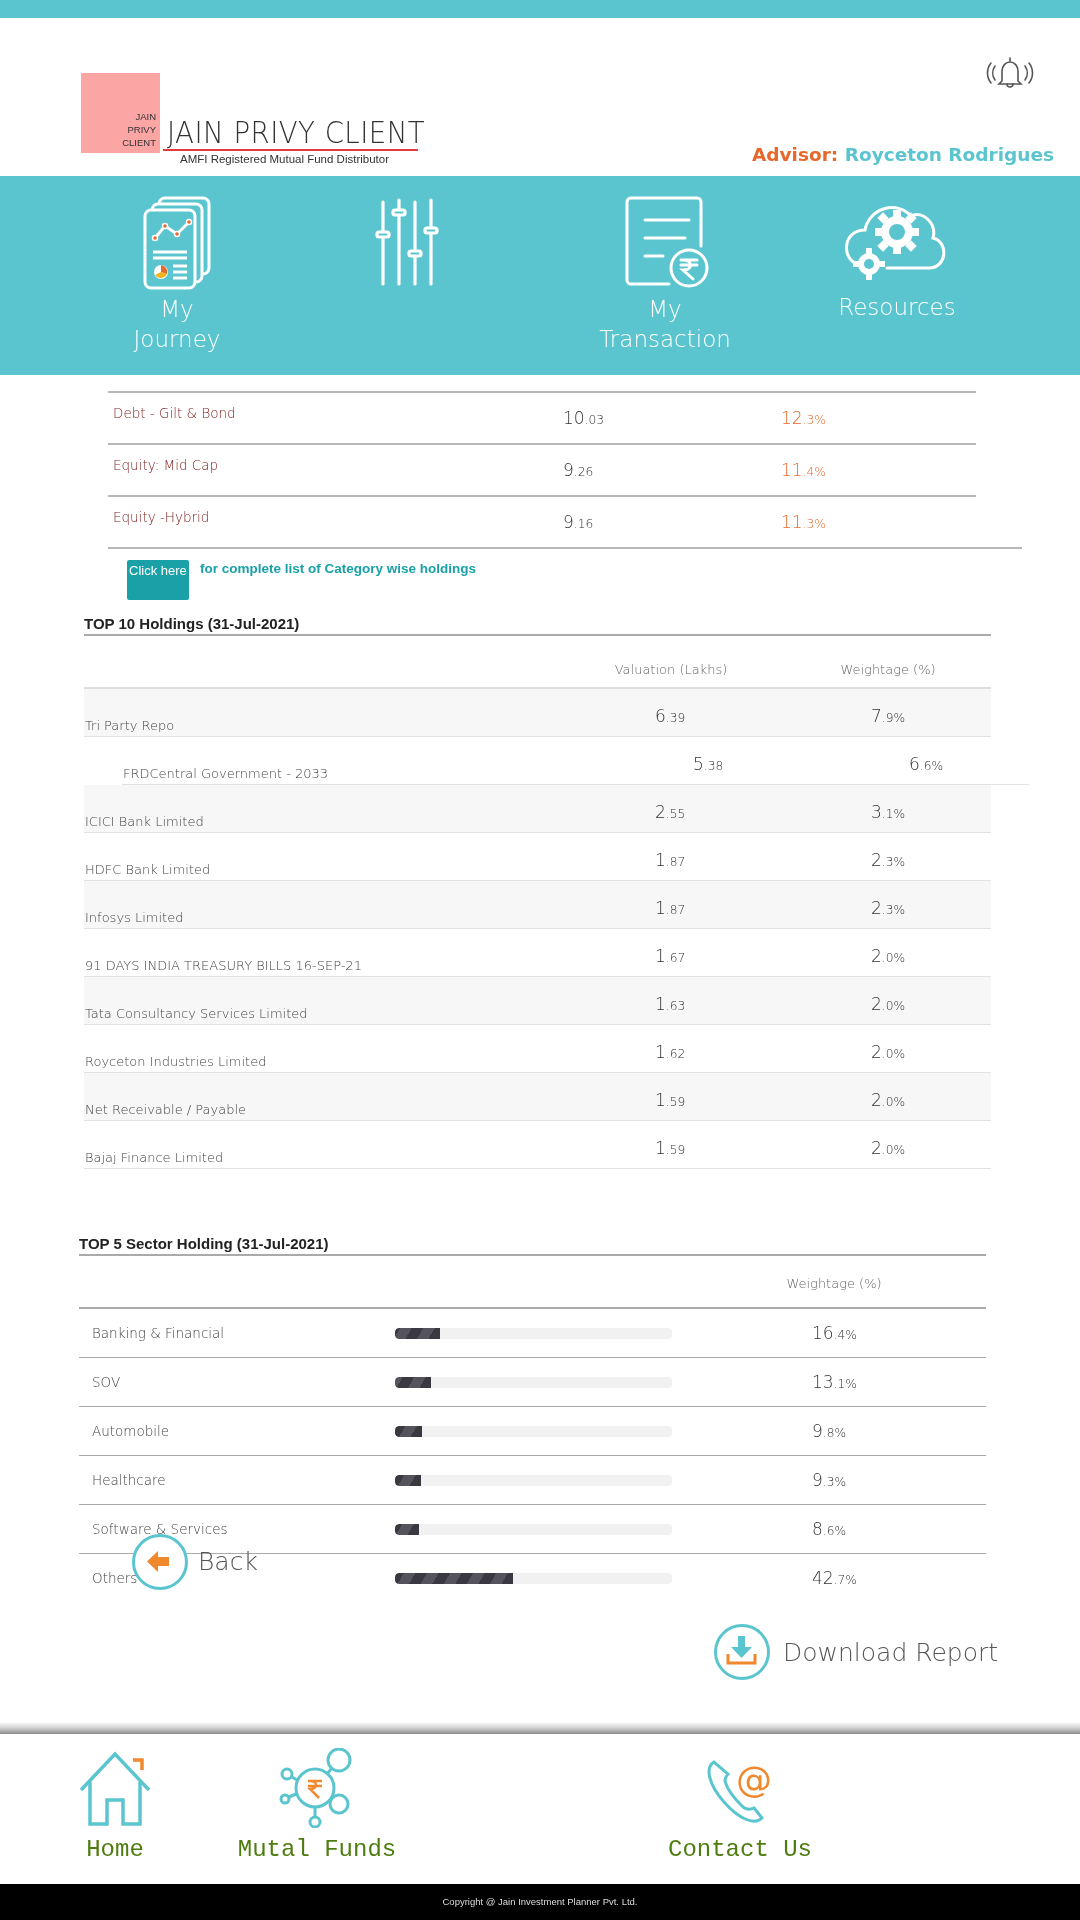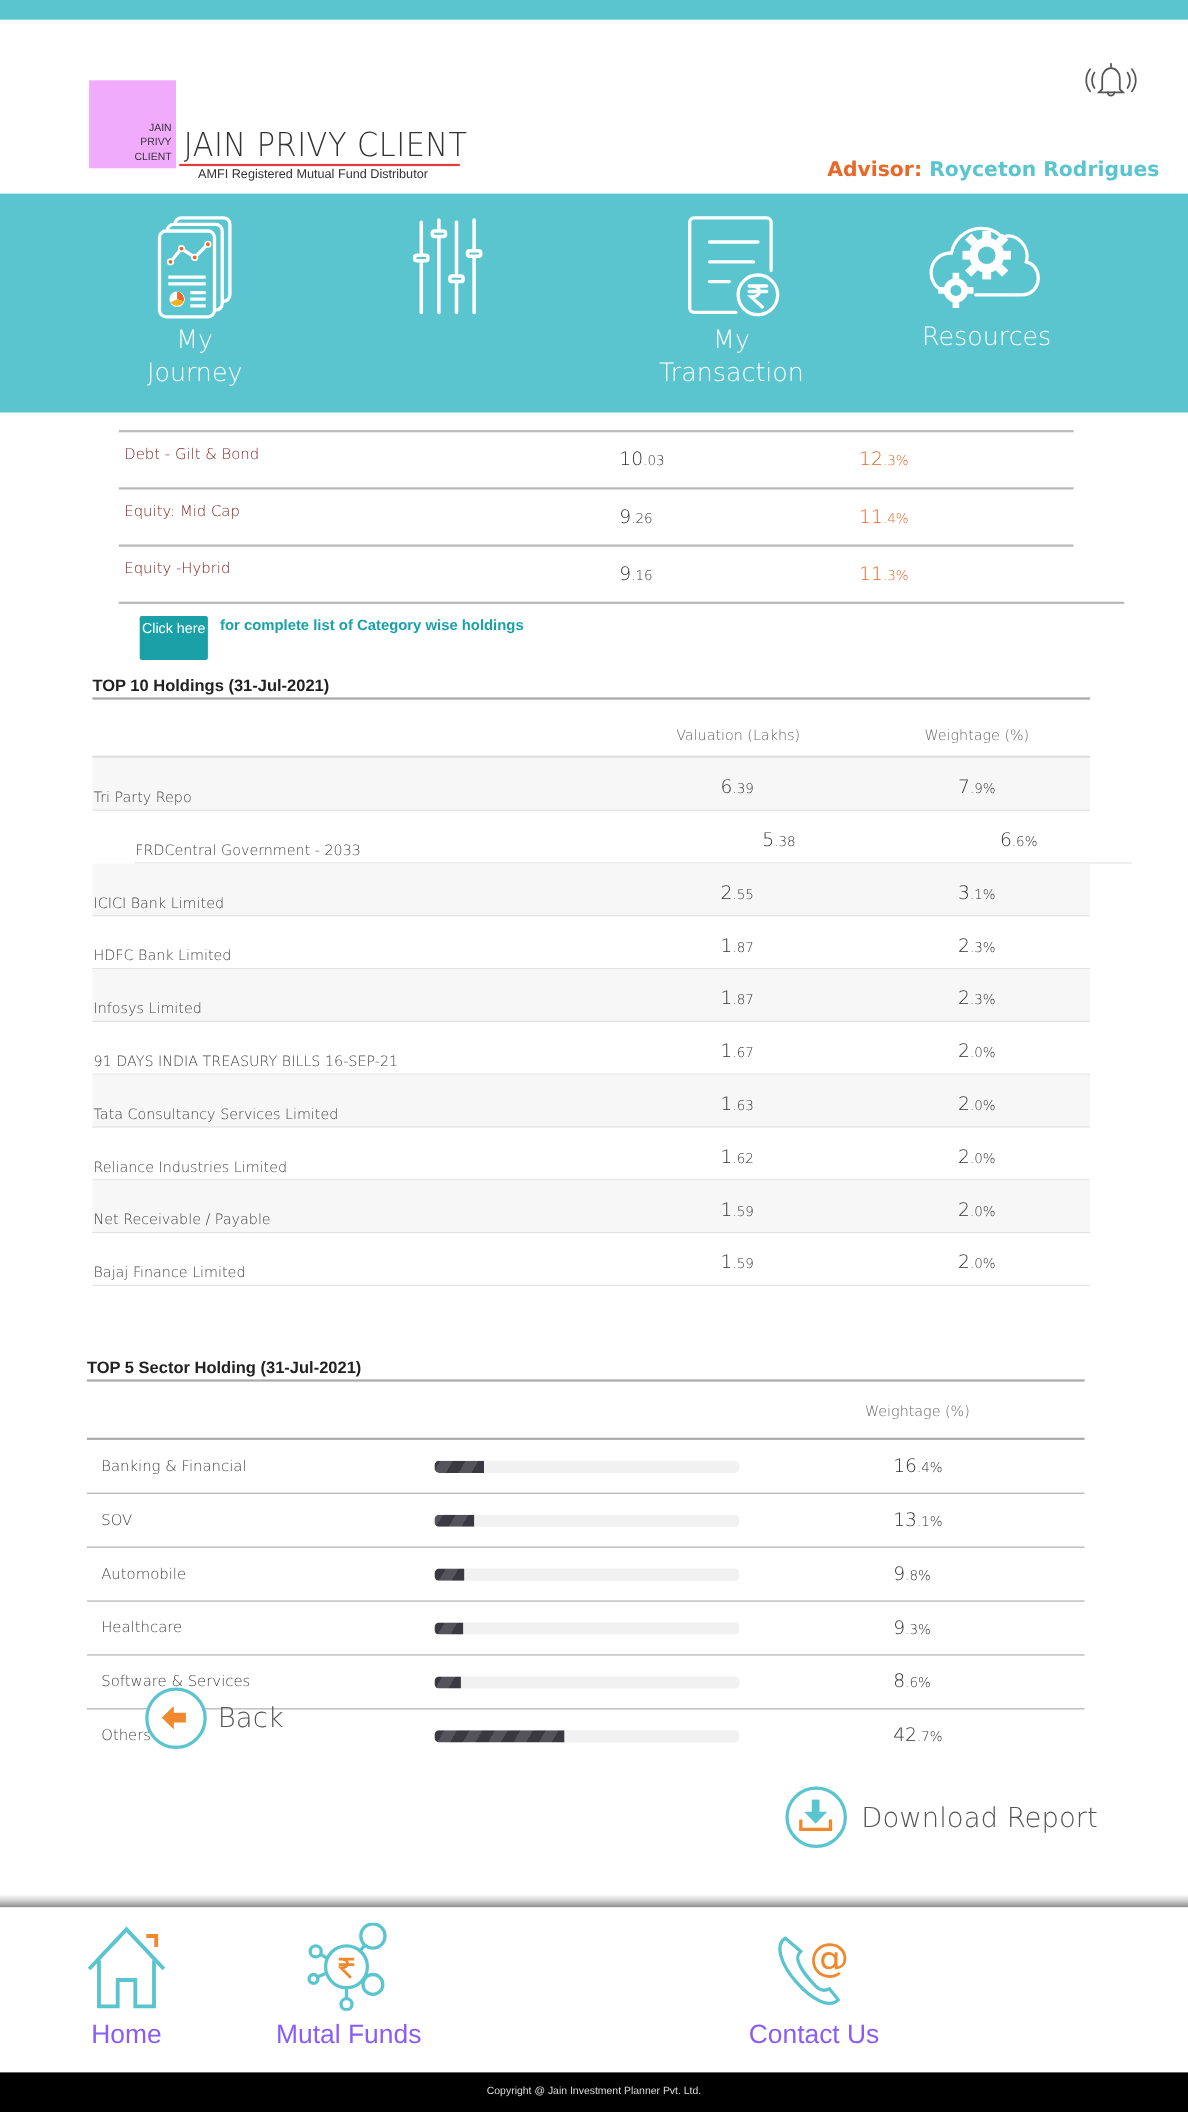--- a/index.html
+++ b/index.html
@@ -1,19 +1,19 @@
 <!DOCTYPE html>
 <html><head>
 <meta charset="utf-8">
 <style>
   * { box-sizing: border-box; margin: 0; padding: 0; }
   html, body { width: 1080px; height: 1920px; overflow: hidden; background: #ffffff; font-family: "DejaVu Sans", sans-serif; }
   #top-strip { position: absolute; left: 0; top: 0; width: 1080px; height: 18px; background: #5bc5cf; }
   #header { position: absolute; left: 0; top: 18px; width: 1080px; height: 158px; background: #fff; }
-  .logo-square { position: absolute; left: 81px; top: 55px; width: 79px; height: 80px; background: #f0abfc; }
+  .logo-square { position: absolute; left: 81px; top: 55px; width: 79px; height: 80px; background: #fca5a5; }
   .logo-square-text { position: absolute; right: 4px; bottom: 4px; text-align: right; font-family: "Liberation Sans", sans-serif; font-size: 9.5px; line-height: 13px; color: #333; }
   .logo-title { position: absolute; left: 167px; top: 97px; font-family: "DejaVu Sans", sans-serif; font-weight: 300; font-size: 30px; color: #333; letter-spacing: 0.5px; transform: scaleX(0.92); transform-origin: left; white-space: nowrap; }
   .logo-underline { position: absolute; left: 163px; top: 131px; width: 255px; height: 2px; background: #e23b3b; }
   .logo-sub { position: absolute; left: 180px; top: 135px; font-family: "Liberation Sans", sans-serif; font-size: 11.5px; color: #333; white-space: nowrap; }
   .bell { position: absolute; left: 985px; top: 35px; width: 50px; height: 40px; }
   .advisor { position: absolute; right: 26px; top: 126px; font-family: "DejaVu Sans", sans-serif; font-size: 18.5px; font-weight: bold; white-space: nowrap; }
   .advisor .lbl { color: #e8672a; }
   .advisor .nm { color: #5bc5cf; }
 
   #topnav { position: absolute; left: 0; top: 176px; width: 1080px; height: 199px; background: #5bc5cf; }
@@ -50,21 +50,21 @@
   .s-pct { position: absolute; left: 733px; top: 14px; font-family: "DejaVu Sans", sans-serif; font-size: 17px; color: #333; font-weight: 300; }
 
   .action { position: absolute; cursor: pointer; }
   .action-circle { position: absolute; width: 56px; height: 56px; border: 3.5px solid #5bc5cf; border-radius: 50%; background: #fff; }
   .action-label { position: absolute; font-family: "DejaVu Sans", sans-serif; font-size: 25px; color: #555; white-space: nowrap; font-weight: 300; }
 
   #bottom-shadow { position: absolute; left: 0; top: 1722px; width: 1080px; height: 12px; background: linear-gradient(#ffffff, #d0d0d0 50%, #8a8a8a); }
   #bottomnav { position: absolute; left: 0; top: 1734px; width: 1080px; height: 150px; background: #fff; }
   .bn-item { position: absolute; top: 0; height: 150px; width: 200px; text-align: center; cursor: pointer; }
   .bn-item svg { position: absolute; left: 50%; transform: translateX(-50%); top: 14px; }
-  .bn-label { position: absolute; left: 0; right: 0; top: 102px; font-family: Liberation Sans, sans-serif; font-size: 24px; color: #8b5cf6; font-weight: 300; text-align: center; }
+  .bn-label { position: absolute; left: 0; right: 0; top: 102px; font-family: Liberation Mono, monospace; font-size: 24px; color: #4d7c0f; font-weight: 300; text-align: center; }
   #footer { position: absolute; left: 0; top: 1884px; width: 1080px; height: 36px; background: #000; text-align: center; }
   #footer span { font-family: "Liberation Sans", sans-serif; font-size: 9.5px; color: #ddd; line-height: 36px; }
 </style>
 </head>
 <body>
 
 <div id="top-strip"></div>
 
 <div id="header">
   <div class="logo-square">
@@ -237,21 +237,21 @@
       <div class="h-name">91 DAYS INDIA TREASURY BILLS 16-SEP-21</div>
       <div class="h-val"><span>1</span><span class="small">.67</span></div>
       <div class="h-pct"><span>2</span><span class="small">.0%</span></div>
     </div>
     <div class="h-row shade" style="top: 977px;">
       <div class="h-name">Tata Consultancy Services Limited</div>
       <div class="h-val"><span>1</span><span class="small">.63</span></div>
       <div class="h-pct"><span>2</span><span class="small">.0%</span></div>
     </div>
     <div class="h-row" style="top: 1025px;">
-      <div class="h-name">Reliance Industries Limited</div>
+      <div class="h-name">Royceton Industries Limited</div>
       <div class="h-val"><span>1</span><span class="small">.62</span></div>
       <div class="h-pct"><span>2</span><span class="small">.0%</span></div>
     </div>
     <div class="h-row shade" style="top: 1073px;">
       <div class="h-name">Net Receivable / Payable</div>
       <div class="h-val"><span>1</span><span class="small">.59</span></div>
       <div class="h-pct"><span>2</span><span class="small">.0%</span></div>
     </div>
     <div class="h-row" style="top: 1121px;">
       <div class="h-name">Bajaj Finance Limited</div>

